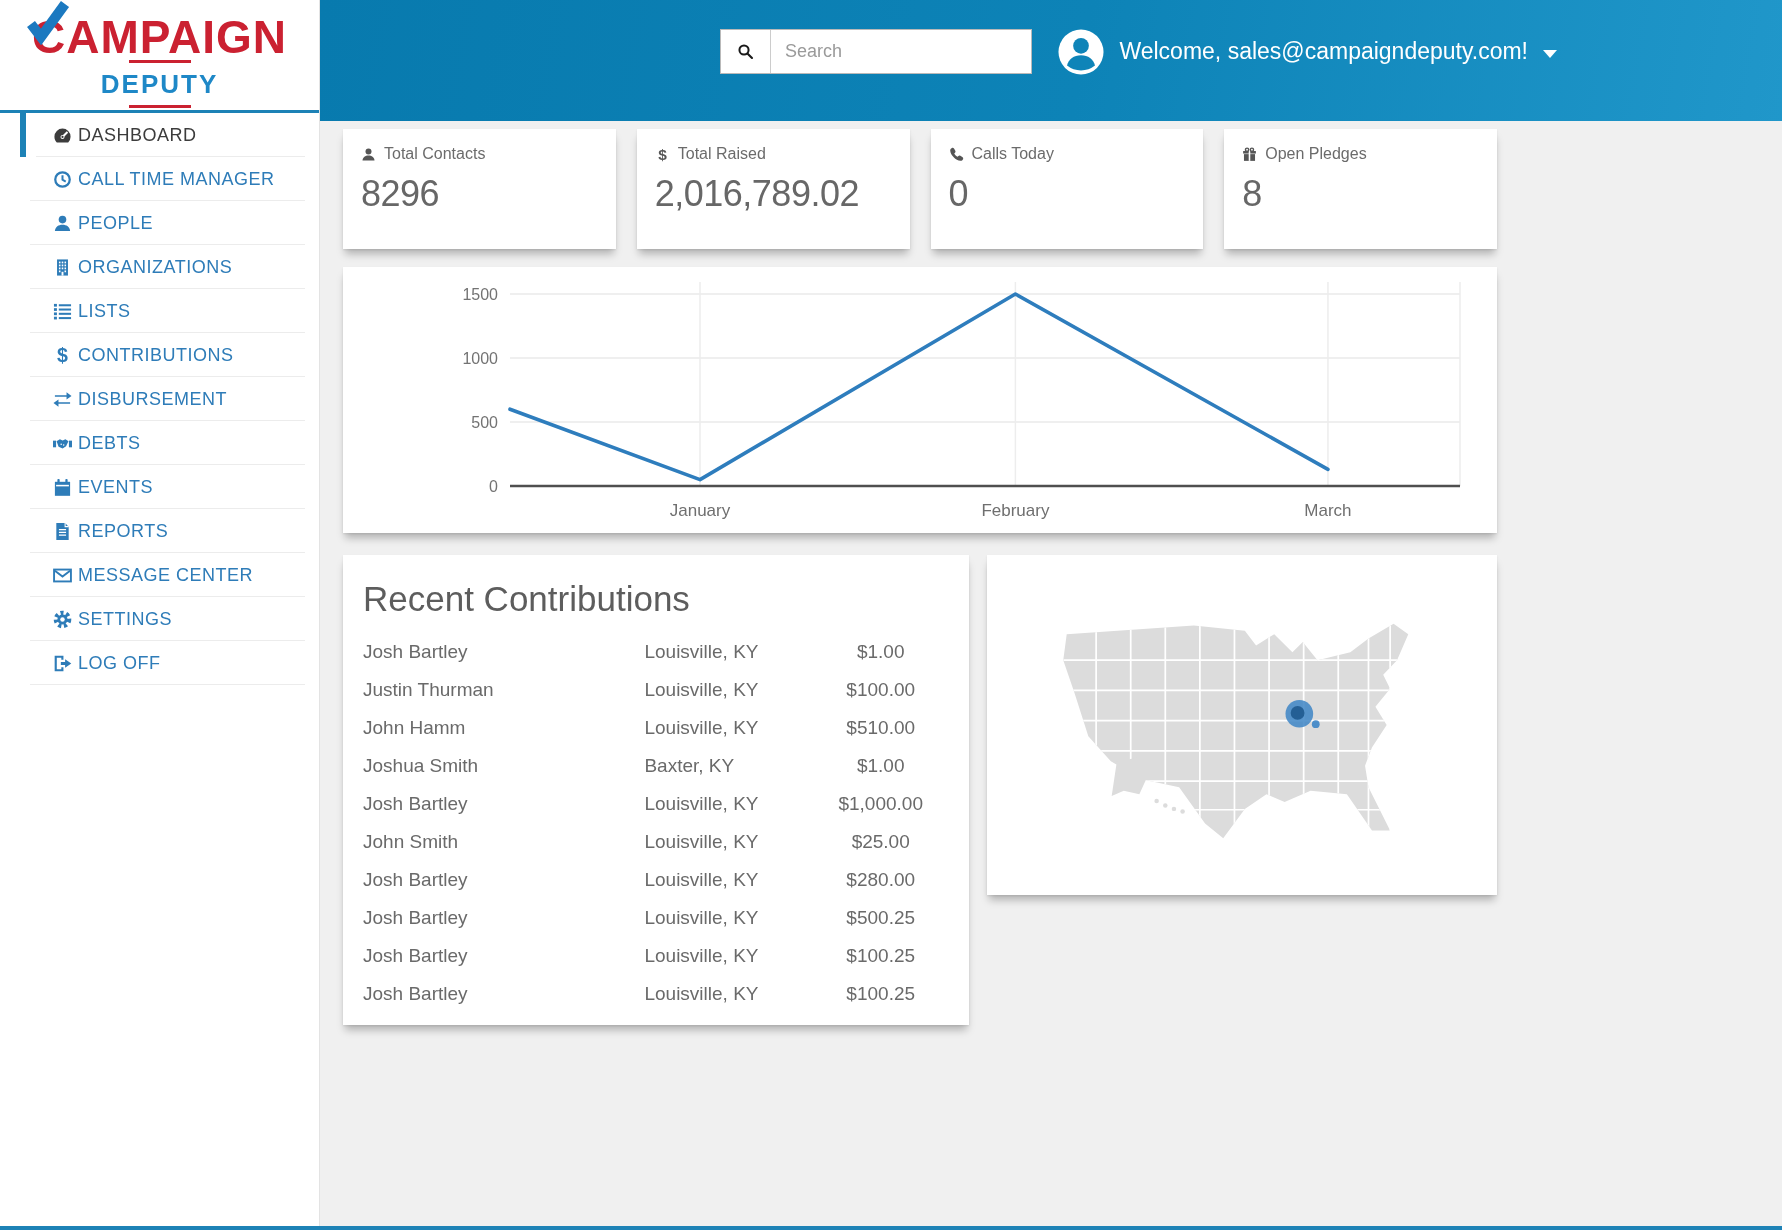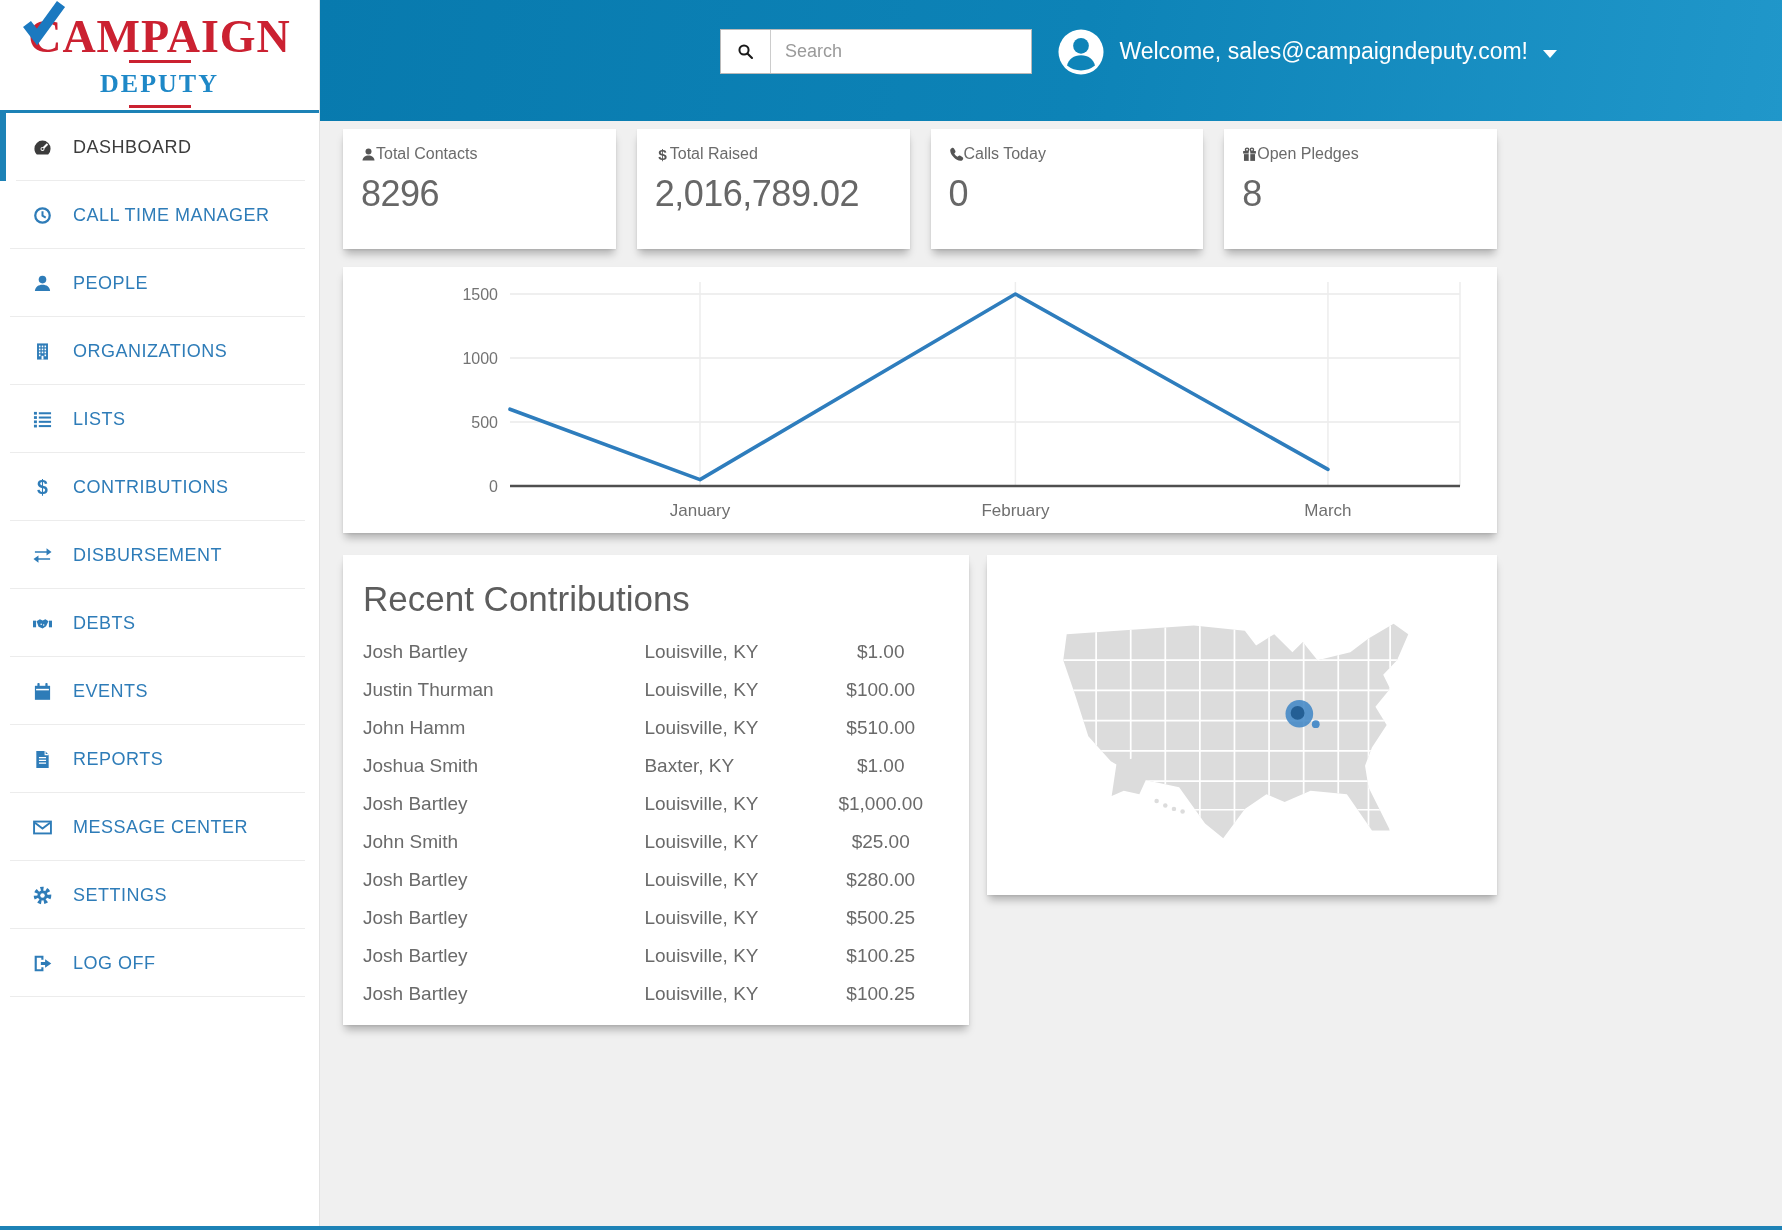--- a/index.html
+++ b/index.html
@@ -9,31 +9,31 @@
     background:#f0f0f0;
     font-family:"Liberation Sans","DejaVu Sans",sans-serif;
     color:#444;
   }
 
   
   .sidebar {
     position:absolute; left:0; top:0; width:320px; height:1230px;
     background:#fff; border-right:1px solid #e3e3e3; z-index:5;
   }
-  .logo-wrap { height:100px; display:flex; flex-direction:column; align-items:center; justify-content:center; padding-top:22px; cursor:pointer;font-family:Liberation Serif, serif; }
+  .logo-wrap { height:100px; display:flex; flex-direction:column; align-items:center; justify-content:center; padding-top:22px; cursor:pointer; }
   .logo-line1 { position:relative; font-size:46px; font-weight:800; letter-spacing:1px; color:#cb2131; line-height:1; }
   .logo-check { position:absolute; left:-8px; top:-13px; width:46px; height:44px; }
   .logo-line2 { display:flex; align-items:center; gap:8px; margin-top:0px;flex-direction:column; }
   .logo-rule { width:62px; height:3px; background:#cb2131; }
   .logo-deputy { font-size:26px; font-weight:700; letter-spacing:2px; color:#1e88c7; line-height:1; }
   .side-sep { height:3px; background:#1d82b6; margin-top:10px; }
   .nav { list-style:none; margin:0; padding:0; }
   .side-item {
-    height:68px; display:flex; align-items:center; gap:21px;
-    padding-left:33px; color:#2e7cb8; cursor:pointer; position:relative;
+    height:44px; display:flex; align-items:center; gap:6px;
+    padding-left:33px; color:#2e7cb8; cursor:pointer; position:relative;margin-left:20px;
   }
   .side-item::after { content:""; position:absolute; left:10px; right:14px; bottom:0; height:1px; background:#ececec; }
   .side-item .si-icon { width:19px; height:19px; flex:0 0 19px; }
   .si-label { font-size:18px; letter-spacing:.5px; }
   .side-item.active { color:#3c3c3c; border-left:6px solid #1d82b6; padding-left:27px; }
 
   
   .header {
     position:absolute; left:320px; top:0; right:0; height:121px;
     background:linear-gradient(100deg,#087aae 0%, #0d83b7 52%, #2097ca 100%);
@@ -54,21 +54,21 @@
   .welcome { color:#fff; font-size:23px; white-space:nowrap; }
   .caret { width:0; height:0; border-left:7px solid transparent; border-right:7px solid transparent; border-top:8px solid #fff; margin-top:4px; }
 
   
   .main { position:absolute; left:320px; top:103px; right:0; bottom:0; }
   .container { width:1154px; margin:26px 0 0 23px; }
   .card { background:#fff; box-shadow:0 7px 8px -2px rgba(0,0,0,.26), 0 1px 2px rgba(0,0,0,.08); }
 
   .stats-grid { display:grid; grid-template-columns:repeat(4,1fr); gap:21px; }
   .stat-card { height:120px; padding:16px 18px; }
-  .stat-head { display:flex; align-items:center; gap:0; color:#6b6b6b; font-size:16px; }
+  .stat-head { display:flex; align-items:center; gap:8px; color:#6b6b6b; font-size:16px; }
   .stat-head svg { width:15px; height:15px; color:#555; flex:0 0 15px; }
   .stat-value { font-size:36px; letter-spacing:-0.5px; color:#676767; margin-top:10px; }
 
   .chart-card { margin-top:18px; height:266px; }
   .chart-card svg { display:block; }
 
   .row2 { display:flex; gap:18px; margin-top:22px; align-items:flex-start; }
   .contrib-card { width:684px; padding:20px 20px 12px; }
   .contrib-title { font-size:35px; font-weight:400; color:#5d5d5d; margin:4px 0 14px 0; }
   .contrib-table { width:100%; border-collapse:collapse; }

